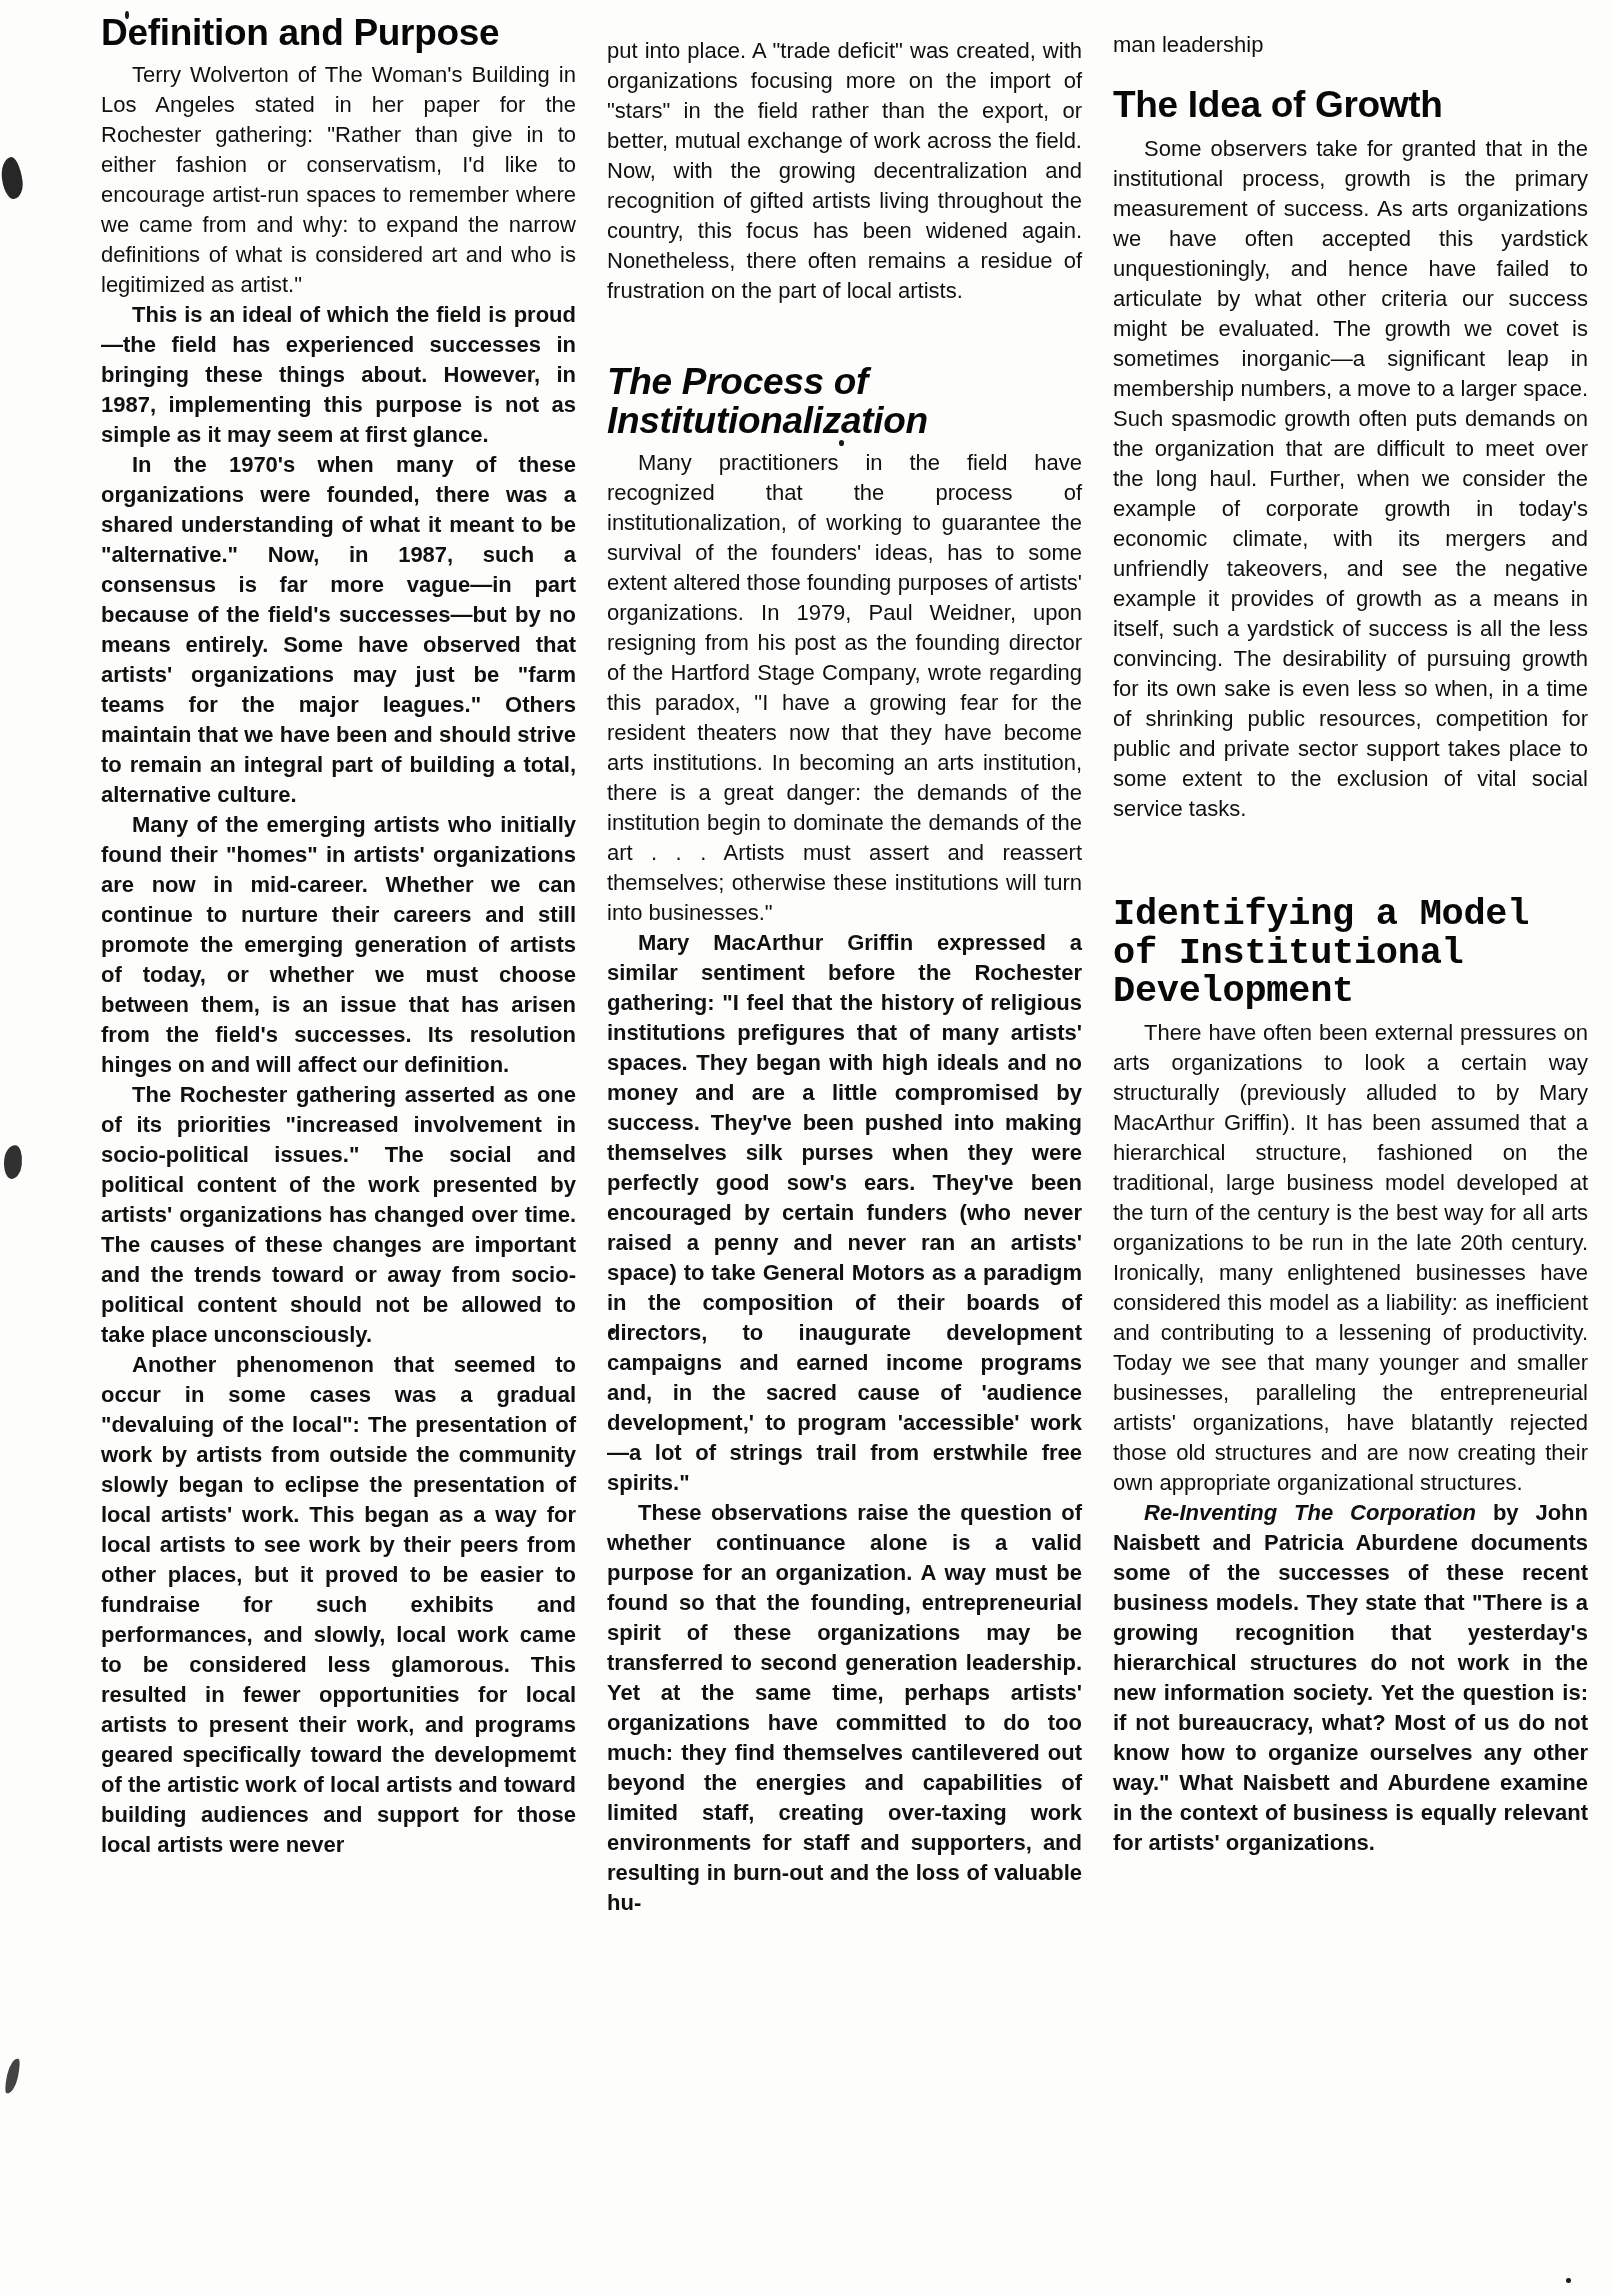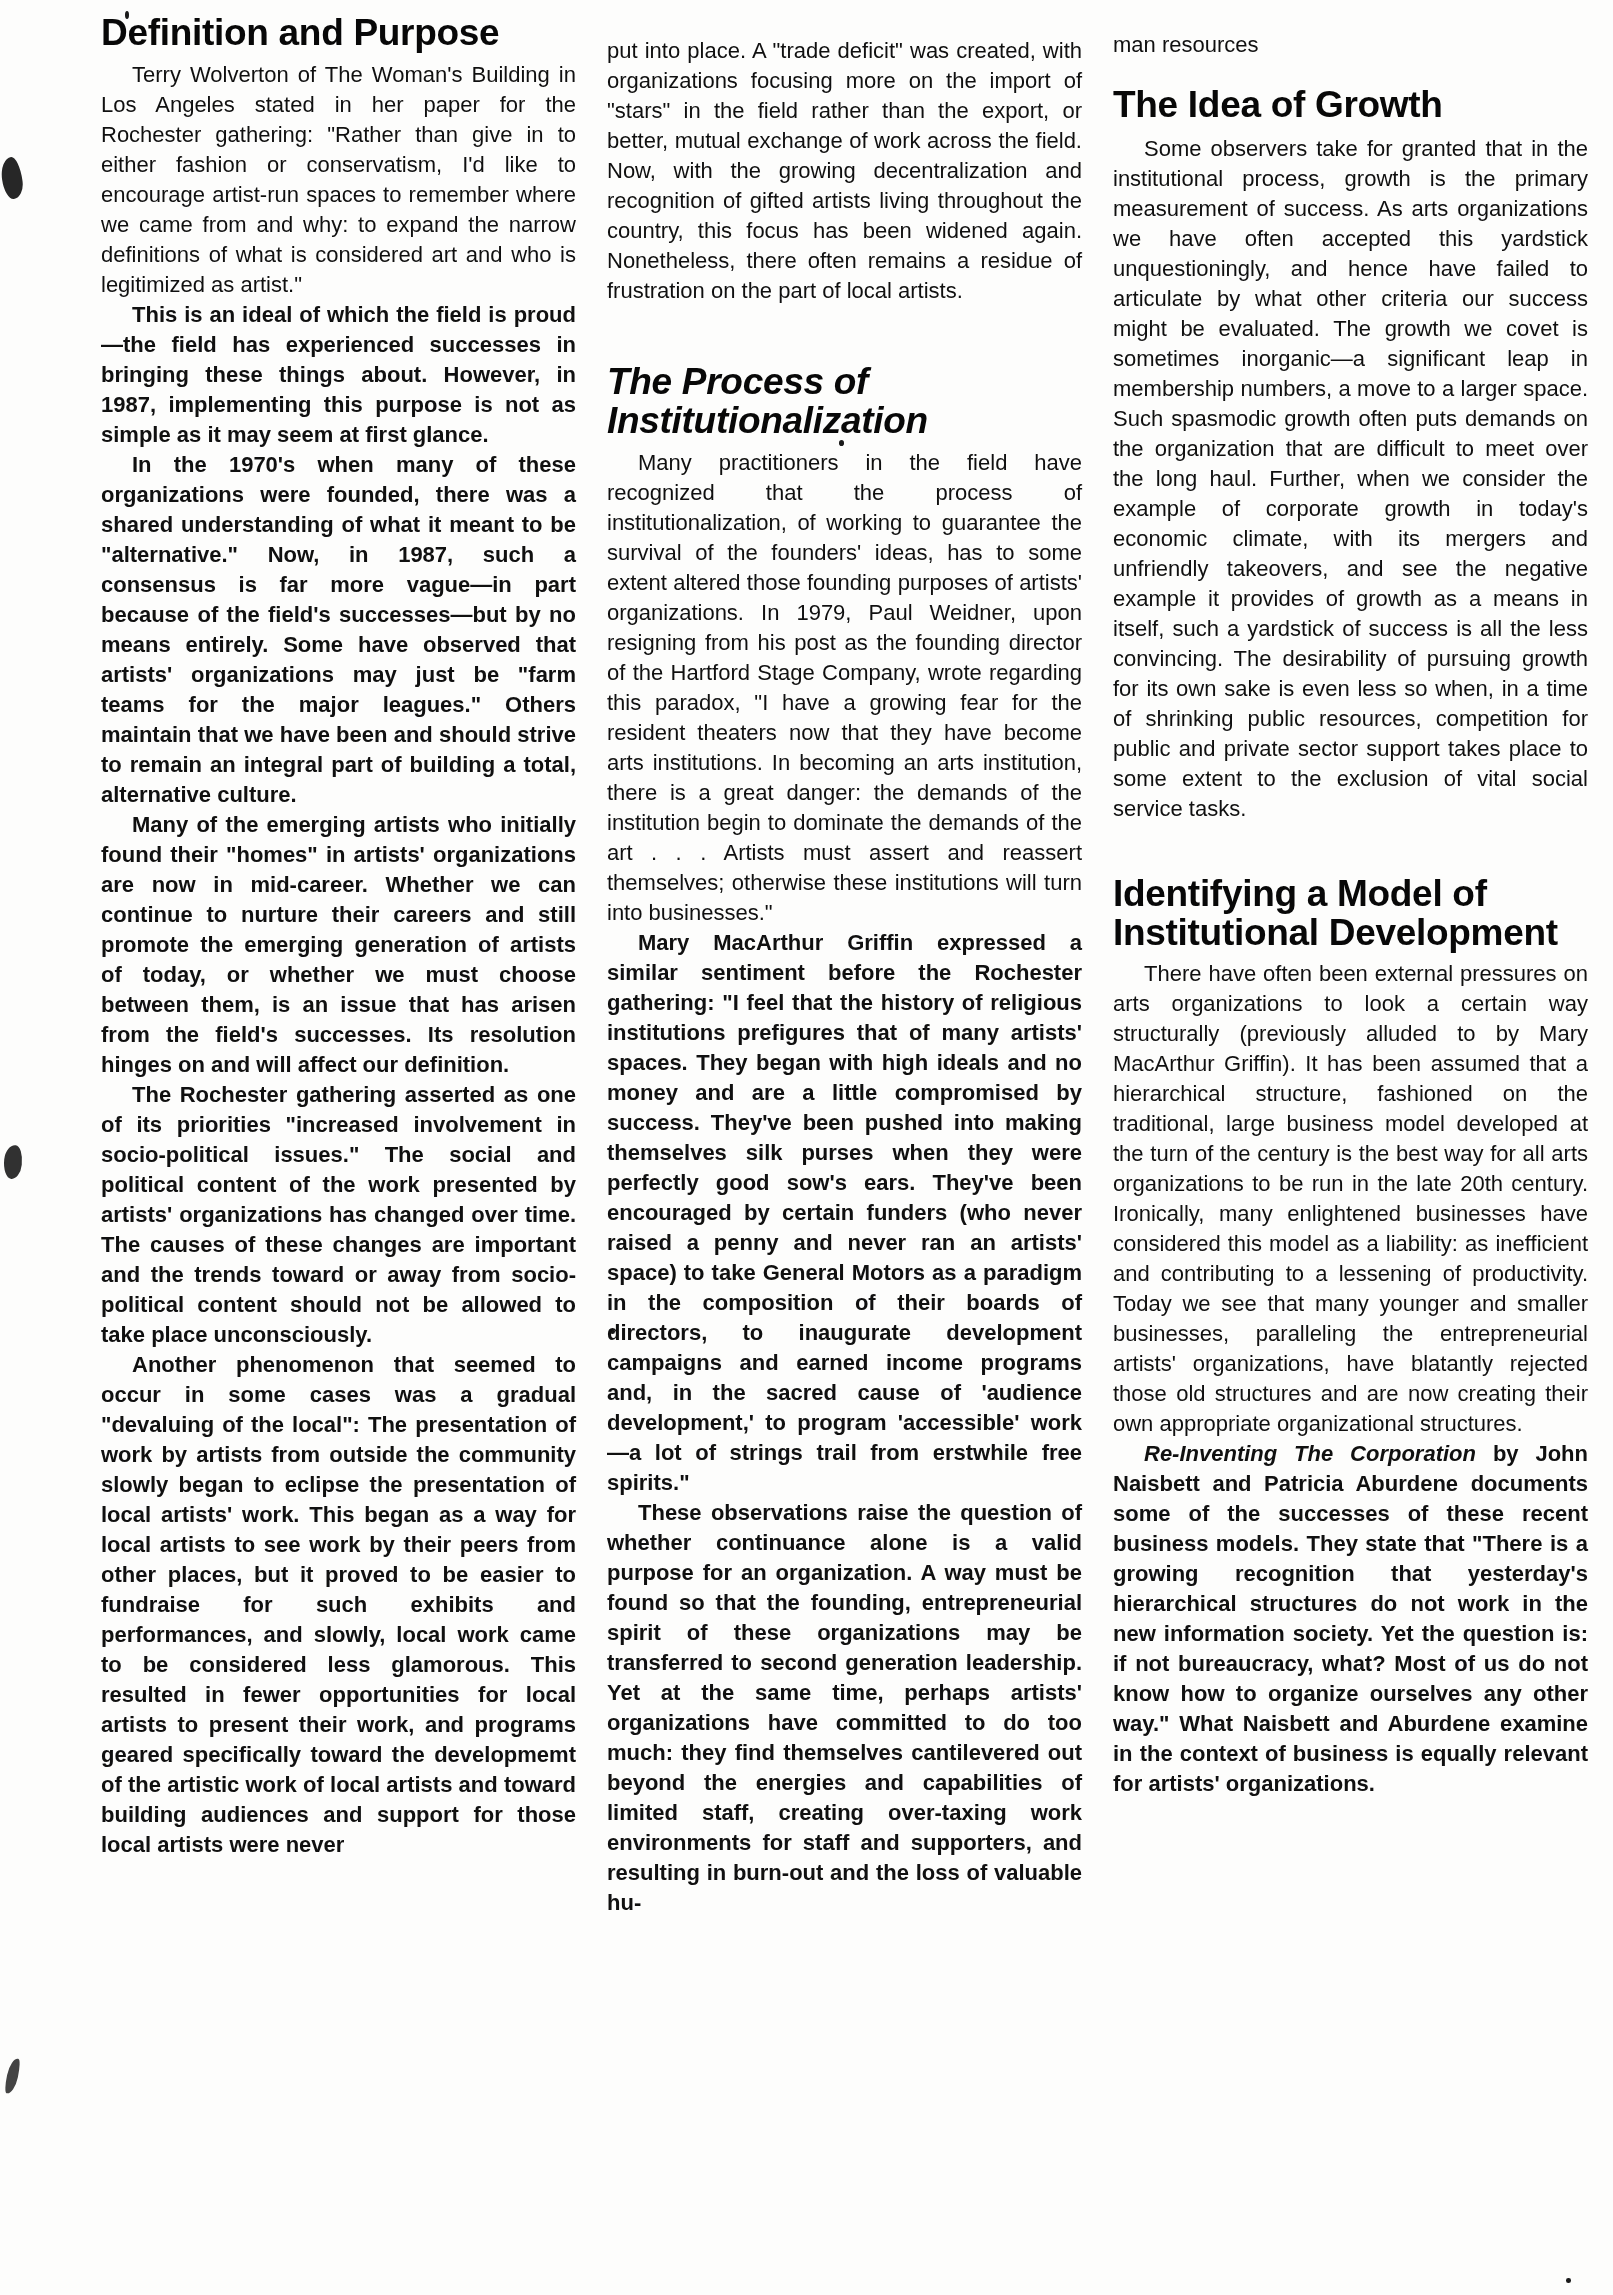--- a/index.html
+++ b/index.html
@@ -50,21 +50,21 @@
     font-weight: bold;
     font-size: 37px;
     line-height: 1.04;
     letter-spacing: -0.3px;
     margin: 0 0 8.3px 0;
     color: #080808;
     -webkit-font-smoothing: none;
   }
   .col-2 h2.section-head { margin-top: 57px; font-style: italic; }
   .col-3 h2.section-head.growth { margin-top: 26px; margin-bottom: 9.5px; }
-  .col-3 h2.section-head.model { margin-top: 51px; margin-bottom: 7.1px; }
+  .col-3 h2.section-head.model { margin-top: 71px; margin-bottom: 7.1px; font-family: Liberation Mono, monospace; }
 
   p.para {
     font-family: "Liberation Sans", sans-serif;
     font-size: 22px;
     line-height: 30px;
     text-align: justify;
     text-justify: inter-word;
     margin: 0;
     text-indent: 31px;
     color: #101010;
@@ -135,21 +135,21 @@
 
   <div class="column col-2">
     <p class="para cont">put into place. A "trade deficit" was created, with organizations focusing more on the import of "stars" in the field rather than the export, or better, mutual exchange of work across the field. Now, with the growing decentralization and recognition of gifted artists living throughout the country, this focus has been widened again. Nonetheless, there often remains a residue of frustration on the part of local artists.</p>
     <h2 class="section-head">The Process of Institutionalization</h2>
     <p class="para">Many practitioners in the field have recognized that the process of institutionalization, of working to guarantee the survival of the founders' ideas, has to some extent altered those founding purposes of artists' organizations. In 1979, Paul Weidner, upon resigning from his post as the founding director of the Hartford Stage Company, wrote regarding this paradox, "I have a growing fear for the resident theaters now that they have become arts institutions. In becoming an arts institution, there is a great danger: the demands of the institution begin to dominate the demands of the art . . . Artists must assert and reassert themselves; otherwise these institutions will turn into businesses."</p>
     <p class="para">Mary MacArthur Griffin expressed a similar sentiment before the Rochester gathering: "I feel that the history of religious institutions prefigures that of many artists' spaces. They began with high ideals and no money and are a little compromised by success. They've been pushed into making themselves silk purses when they were perfectly good sow's ears. They've been encouraged by certain funders (who never raised a penny and never ran an artists' space) to take General Motors as a paradigm in the composition of their boards of directors, to inaugurate development campaigns and earned income programs and, in the sacred cause of 'audience development,' to program 'accessible' work—a lot of strings trail from erstwhile free spirits."</p>
     <p class="para">These observations raise the question of whether continuance alone is a valid purpose for an organization. A way must be found so that the founding, entrepreneurial spirit of these organizations may be transferred to second generation leadership. Yet at the same time, perhaps artists' organizations have committed to do too much: they find themselves cantilevered out beyond the energies and capabilities of limited staff, creating over-taxing work environments for staff and supporters, and resulting in burn-out and the loss of valuable hu-</p>
   </div>
 
   <div class="column col-3">
-    <p class="para cont">man resources</p>
+    <p class="para cont">man leadership</p>
     <h2 class="section-head growth">The Idea of Growth</h2>
     <p class="para">Some observers take for granted that in the institutional process, growth is the primary measurement of success. As arts organizations we have often accepted this yardstick unquestioningly, and hence have failed to articulate by what other criteria our success might be evaluated. The growth we covet is sometimes inorganic—a significant leap in membership numbers, a move to a larger space. Such spasmodic growth often puts demands on the organization that are difficult to meet over the long haul. Further, when we consider the example of corporate growth in today's economic climate, with its mergers and unfriendly takeovers, and see the negative example it provides of growth as a means in itself, such a yardstick of success is all the less convincing. The desirability of pursuing growth for its own sake is even less so when, in a time of shrinking public resources, competition for public and private sector support takes place to some extent to the exclusion of vital social service tasks.</p>
     <h2 class="section-head model">Identifying a Model of Institutional Development</h2>
     <p class="para">There have often been external pressures on arts organizations to look a certain way structurally (previously alluded to by Mary MacArthur Griffin). It has been assumed that a hierarchical structure, fashioned on the traditional, large business model developed at the turn of the century is the best way for all arts organizations to be run in the late 20th century. Ironically, many enlightened businesses have considered this model as a liability: as inefficient and contributing to a lessening of productivity. Today we see that many younger and smaller businesses, paralleling the entrepreneurial artists' organizations, have blatantly rejected those old structures and are now creating their own appropriate organizational structures.</p>
     <p class="para">
       <span class="ital">Re-Inventing The Corporation</span><span> by John Naisbett and Patricia Aburdene documents some of the successes of these recent business models. They state that "There is a growing recognition that yesterday's hierarchical structures do not work in the new information society. Yet the question is: if not bureaucracy, what? Most of us do not know how to organize ourselves any other way." What Naisbett and Aburdene examine in the context of business is equally relevant for artists' organizations.</span>
     </p>
   </div>
 
 </div>

